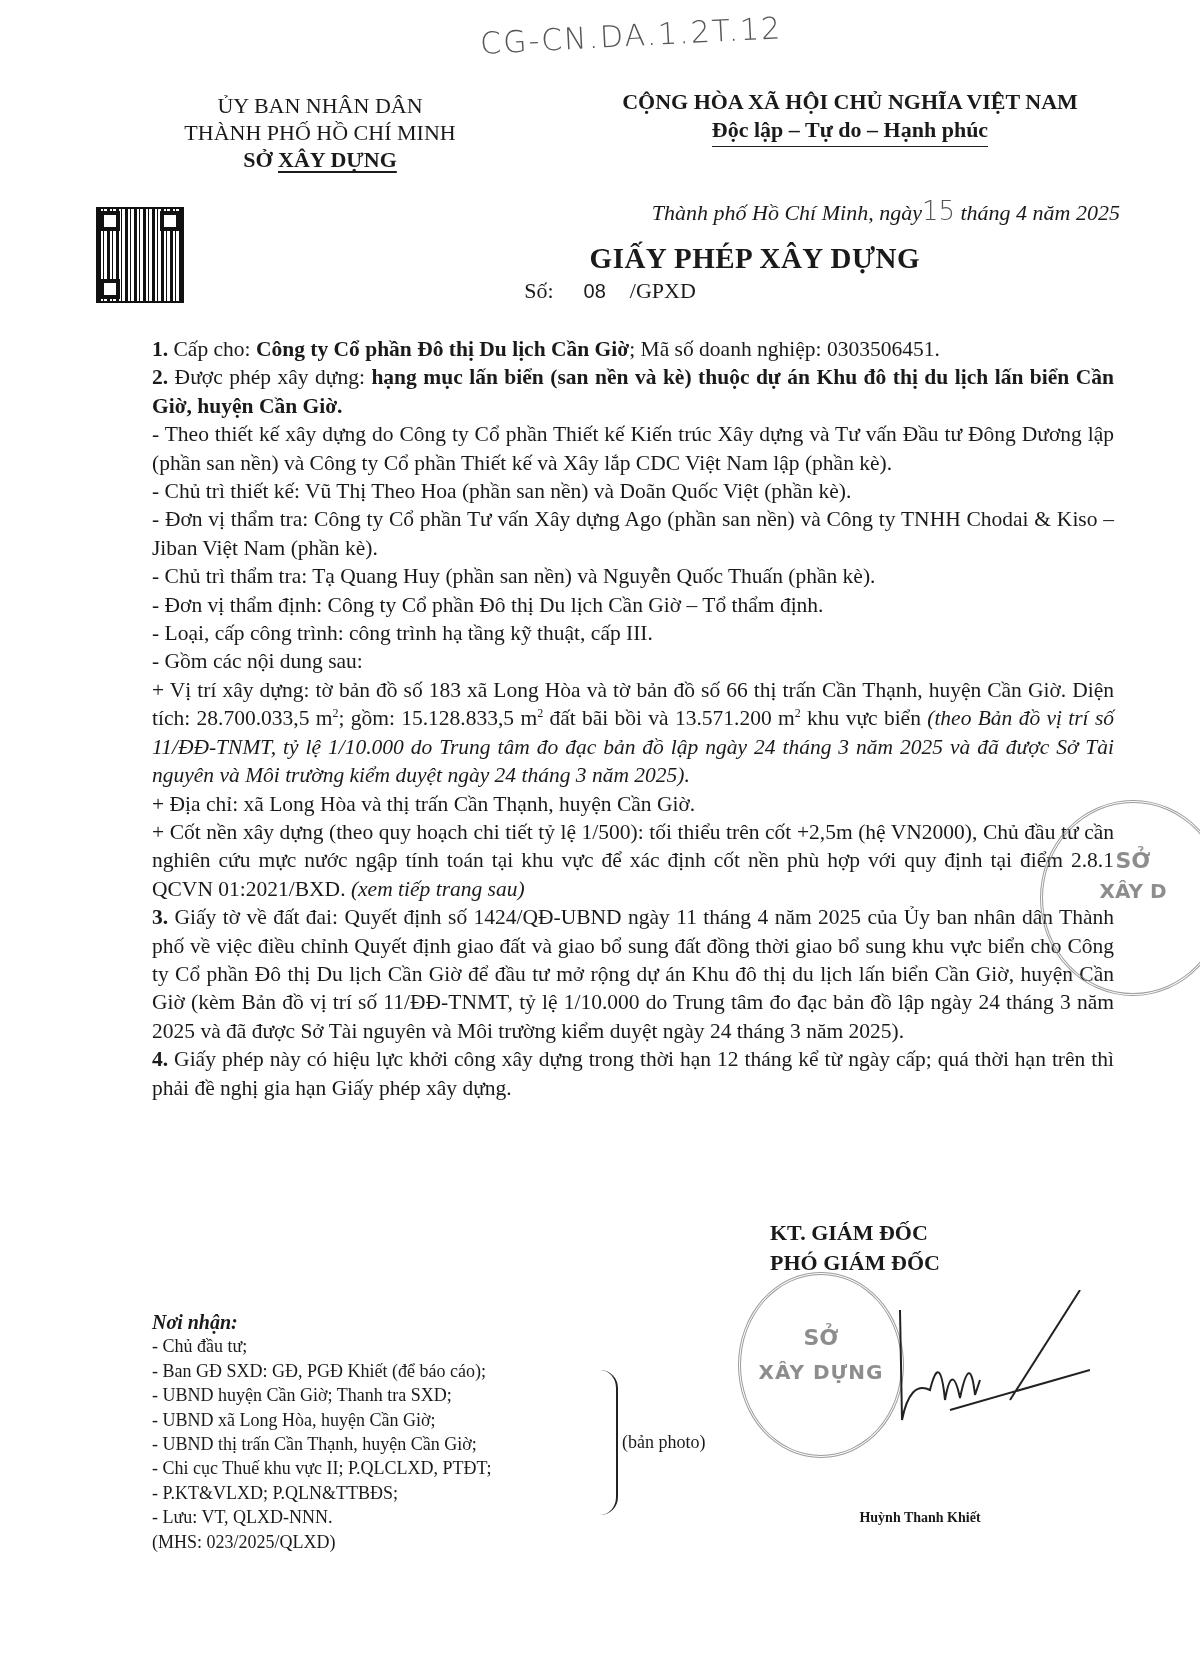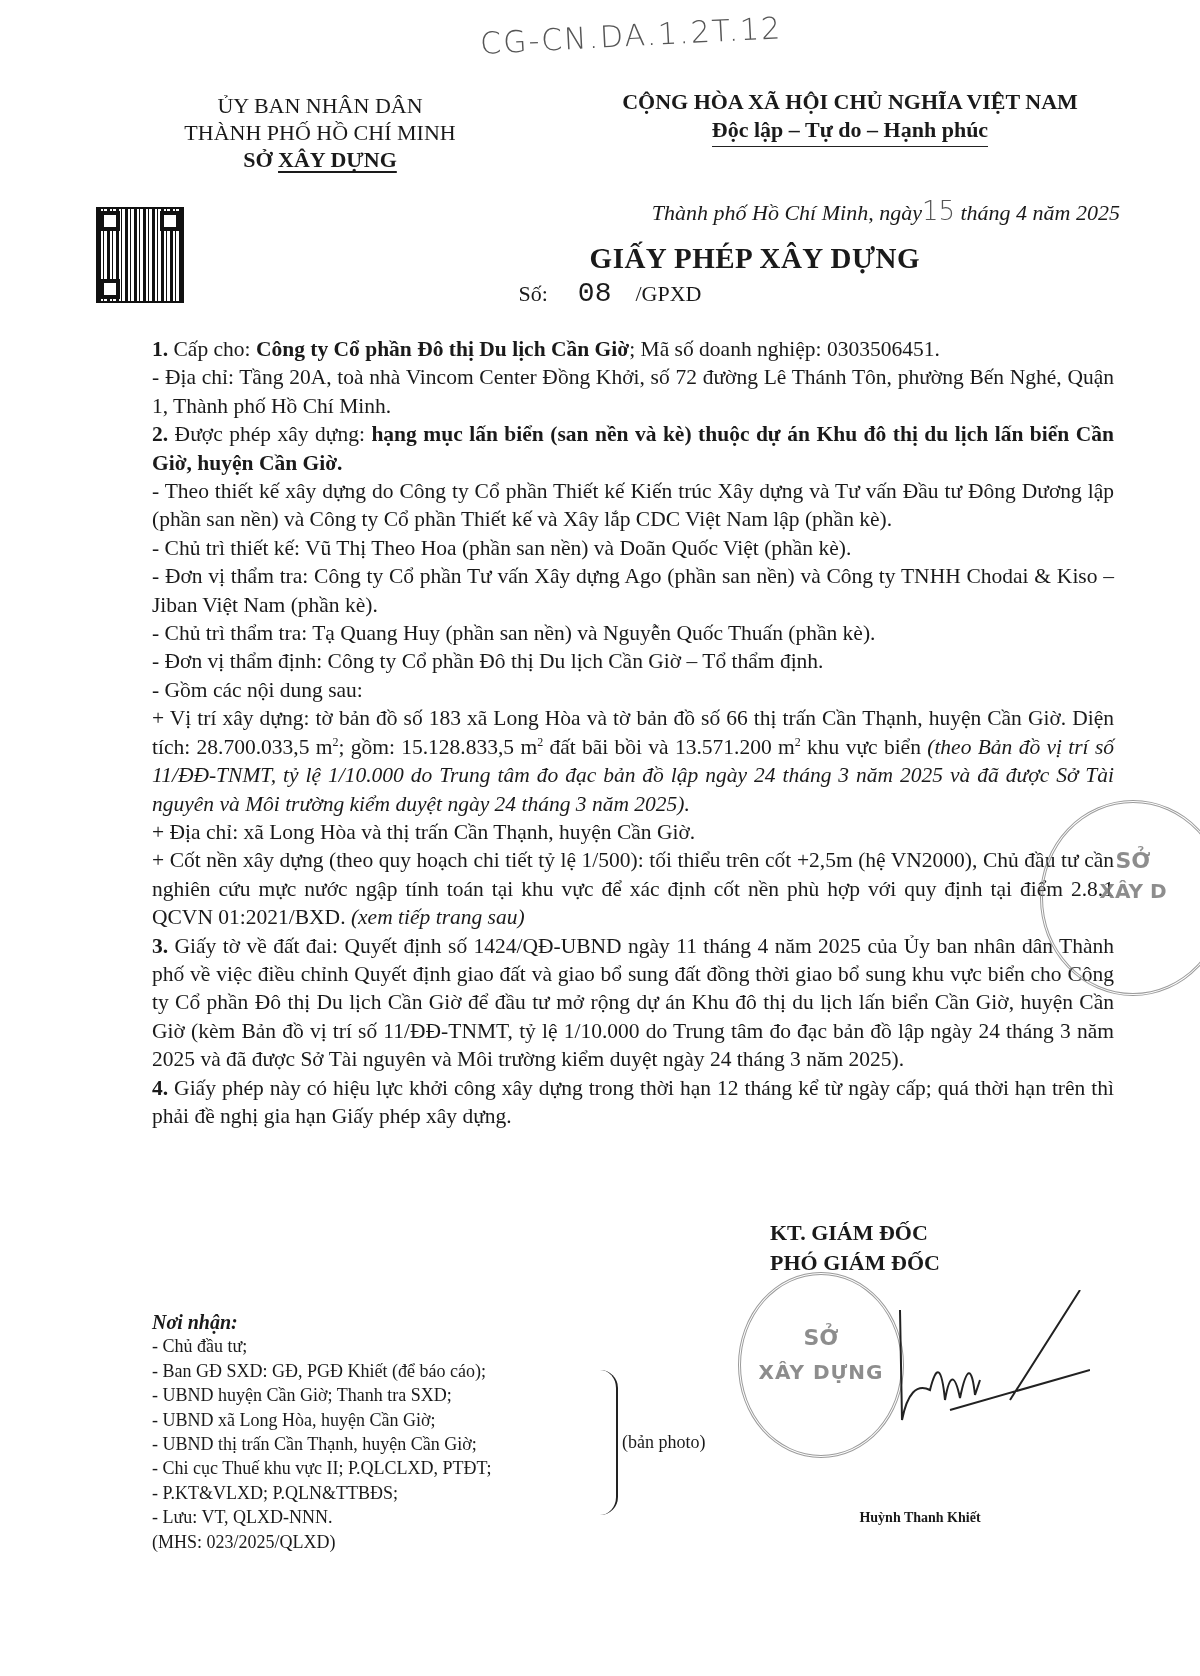--- a/index.html
+++ b/index.html
@@ -28,21 +28,21 @@
   .qr::before, .qr::after {
     content: ""; position: absolute; width: 20px; height: 20px; border: 4px solid #111; background: #fff; box-sizing: border-box;
   }
   .qr::before { left: 2px; top: 2px; }
   .qr::after { right: 2px; top: 2px; }
   .qr .finder { position: absolute; left: 2px; bottom: 2px; width: 20px; height: 20px; border: 4px solid #111; background: #fff; box-sizing: border-box; }
   .date-line { left: 560px; top: 188px; width: 560px; text-align: right; font-style: italic; font-size: 22px; margin-top: 8px; }
   .date-line .day { font-family: "DejaVu Sans", sans-serif; font-style: normal; font-weight: 300; color: #555; font-size: 26px; }
   .title { left: 300px; top: 242px; width: 620px; text-align: right; font-size: 29px; font-weight: bold; letter-spacing: 0.5px; }
   .number-line { left: 300px; top: 278px; width: 620px; text-align: center; font-size: 22px; }
-  .number-line .num { font-family: Liberation Mono, monospace; font-size: 28px; margin: 0 24px 0 30px; }
+  .number-line .num { font-family: Liberation Sans, sans-serif; font-size: 20px; margin: 0 24px 0 30px; }
   .body {
     left: 152px; top: 335px; width: 962px; font-size: 21.5px; line-height: 28.4px; text-align: justify;
   }
   .body p { margin: 0; }
   .body b { font-weight: bold; }
   .body i { font-style: italic; }
   sup { font-size: 12px; line-height: 0; }
   .recipients { left: 152px; top: 1310px; width: 460px; font-size: 18px; line-height: 24.4px; }
   .recipients .heading { font-style: italic; font-weight: bold; font-size: 20px; }
   .recipients .item::before { content: "-  "; }
@@ -91,27 +91,27 @@
   <span>Thành phố Hồ Chí Minh, ngày</span><span class="day">15</span> <span>tháng 4 năm 2025</span>
 </div>
 
 <div class="abs title">GIẤY PHÉP XÂY DỰNG</div>
 <div class="abs number-line">
   <span>Số:</span><span class="num">08</span><span>/GPXD</span>
 </div>
 
 <div class="abs body">
   <p><b>1.</b><span> Cấp cho: </span><b>Công ty Cổ phần Đô thị Du lịch Cần Giờ</b><span>; Mã số doanh nghiệp: 0303506451.</span></p>
-  <p>- Địa chỉ: Tầng 20A, toà nhà Vincom Center Đồng Khởi, số 72 đường Lê Thánh Tôn, phường Bến Nghé, Quận 1, Thành phố Hồ Chí Minh.</p>
   <p><b>2.</b><span> Được phép xây dựng: </span><b>hạng mục lấn biển (san nền và kè) thuộc dự án Khu đô thị du lịch lấn biển Cần Giờ, huyện Cần Giờ.</b></p>
   <p>- Theo thiết kế xây dựng do Công ty Cổ phần Thiết kế Kiến trúc Xây dựng và Tư vấn Đầu tư Đông Dương lập (phần san nền) và Công ty Cổ phần Thiết kế và Xây lắp CDC Việt Nam lập (phần kè).</p>
   <p>- Chủ trì thiết kế: Vũ Thị Theo Hoa (phần san nền) và Doãn Quốc Việt (phần kè).</p>
   <p>- Đơn vị thẩm tra: Công ty Cổ phần Tư vấn Xây dựng Ago (phần san nền) và Công ty TNHH Chodai &amp; Kiso – Jiban Việt Nam (phần kè).</p>
   <p>- Chủ trì thẩm tra: Tạ Quang Huy (phần san nền) và Nguyễn Quốc Thuấn (phần kè).</p>
   <p>- Đơn vị thẩm định: Công ty Cổ phần Đô thị Du lịch Cần Giờ – Tổ thẩm định.</p>
+  <p>- Loại, cấp công trình: công trình hạ tầng kỹ thuật, cấp III.</p>
   <p>- Gồm các nội dung sau:</p>
   <p><span>+ Vị trí xây dựng: tờ bản đồ số 183 xã Long Hòa và tờ bản đồ số 66 thị trấn Cần Thạnh, huyện Cần Giờ. Diện tích: 28.700.033,5 m</span><sup>2</sup><span>; gồm: 15.128.833,5 m</span><sup>2</sup><span> đất bãi bồi và 13.571.200 m</span><sup>2</sup><span> khu vực biển </span><i>(theo Bản đồ vị trí số 11/ĐĐ-TNMT, tỷ lệ 1/10.000 do Trung tâm đo đạc bản đồ lập ngày 24 tháng 3 năm 2025 và đã được Sở Tài nguyên và Môi trường kiểm duyệt ngày 24 tháng 3 năm 2025).</i></p>
   <p>+ Địa chỉ: xã Long Hòa và thị trấn Cần Thạnh, huyện Cần Giờ.</p>
   <p><span>+ Cốt nền xây dựng (theo quy hoạch chi tiết tỷ lệ 1/500): tối thiểu trên cốt +2,5m (hệ VN2000), Chủ đầu tư cần nghiên cứu mực nước ngập tính toán tại khu vực để xác định cốt nền phù hợp với quy định tại điểm 2.8.1 QCVN 01:2021/BXD. </span><i>(xem tiếp trang sau)</i></p>
   <p><b>3.</b><span> Giấy tờ về đất đai: Quyết định số 1424/QĐ-UBND ngày 11 tháng 4 năm 2025 của Ủy ban nhân dân Thành phố về việc điều chỉnh Quyết định giao đất và giao bổ sung đất đồng thời giao bổ sung khu vực biển cho Công ty Cổ phần Đô thị Du lịch Cần Giờ để đầu tư mở rộng dự án Khu đô thị du lịch lấn biển Cần Giờ, huyện Cần Giờ (kèm Bản đồ vị trí số 11/ĐĐ-TNMT, tỷ lệ 1/10.000 do Trung tâm đo đạc bản đồ lập ngày 24 tháng 3 năm 2025 và đã được Sở Tài nguyên và Môi trường kiểm duyệt ngày 24 tháng 3 năm 2025).</span></p>
   <p><b>4.</b><span> Giấy phép này có hiệu lực khởi công xây dựng trong thời hạn 12 tháng kể từ ngày cấp; quá thời hạn trên thì phải đề nghị gia hạn Giấy phép xây dựng.</span></p>
 </div>
 
 <div class="abs recipients">
   <div class="heading">Nơi nhận:</div>

